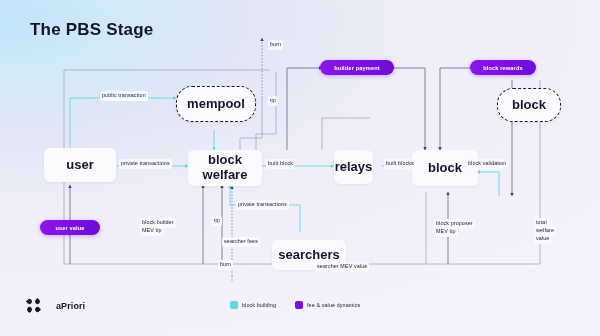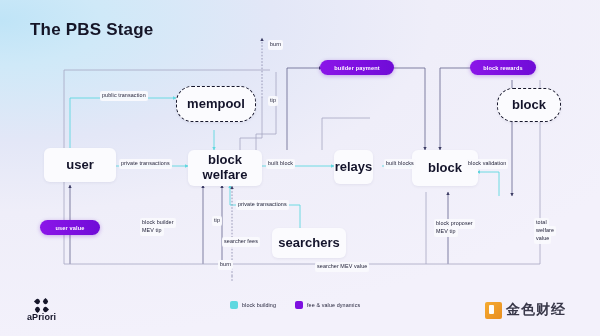--- a/index.html
+++ b/index.html
@@ -38,21 +38,21 @@
   }
   
   .pill{
     position:absolute;border-radius:20px;
     background:linear-gradient(95deg,#8b16e8 0%,#7d0fe0 55%,#6f0cd6 100%);
     color:#fff;font-size:5.6px;font-weight:600;letter-spacing:.15px;
     display:flex;align-items:center;justify-content:center;
     box-shadow:0 1px 4px rgba(110,10,200,.32);
   }
   
-  .logo{position:absolute;left:27px;top:299px;display:flex;align-items:center;gap:0;flex-direction:column;}
+  .logo{position:absolute;left:27px;top:299px;display:flex;align-items:center;gap:16px;}
   .logo-mark{width:13px;height:13px;position:relative;}
   .logo-mark i{
     position:absolute;width:5px;height:5px;border-radius:50% 50% 50% 0;
     background:#15152a;
   }
   .logo-mark i:nth-child(1){left:0;top:0;transform:rotate(45deg);}
   .logo-mark i:nth-child(2){right:0;top:0;transform:rotate(135deg);}
   .logo-mark i:nth-child(3){right:0;bottom:0;transform:rotate(225deg);}
   .logo-mark i:nth-child(4){left:0;bottom:0;transform:rotate(315deg);}
   .logo-text{font-size:9px;font-weight:700;color:#15152a;letter-spacing:.1px;}
@@ -168,21 +168,21 @@
   </div>
 
   <div class="node n-md" style="left:412px;top:150px;width:66px;height:36px;flex-direction:column;">
     <span>block</span>
   </div>
 
   <div class="node dash n-md" style="left:497px;top:88px;width:62px;height:32px;">
     <span>block</span>
   </div>
 
-  <div class="node n-md" style="left:272px;top:228px;width:74px;height:30px;justify-content:center;">
+  <div class="node n-md" style="left:272px;top:240px;width:74px;height:30px;justify-content:center;">
     <span>searchers</span>
   </div>
 
   <div class="pill" style="left:40px;top:220px;width:60px;height:15px;">
     <span>user value</span>
   </div>
 
   <div class="pill" style="left:320px;top:60px;width:74px;height:15px;">
     <span>builder payment</span>
   </div>
@@ -237,18 +237,14 @@
 
   <div class="legend" style="left:230px;">
     <span class="sw" style="background:#5fd8e0;"></span>
     <span class="lb">block building</span>
   </div>
   <div class="legend" style="left:295px;">
     <span class="sw" style="background:#7d0fe0;"></span>
     <span class="lb">fee &amp; value dynamics</span>
   </div>
 
-  <div class="wm">
-    <span class="wm-mark"></span>
-    <span class="wm-text">金色财经</span>
-  </div>
 
 </div>
 
 </body></html>

